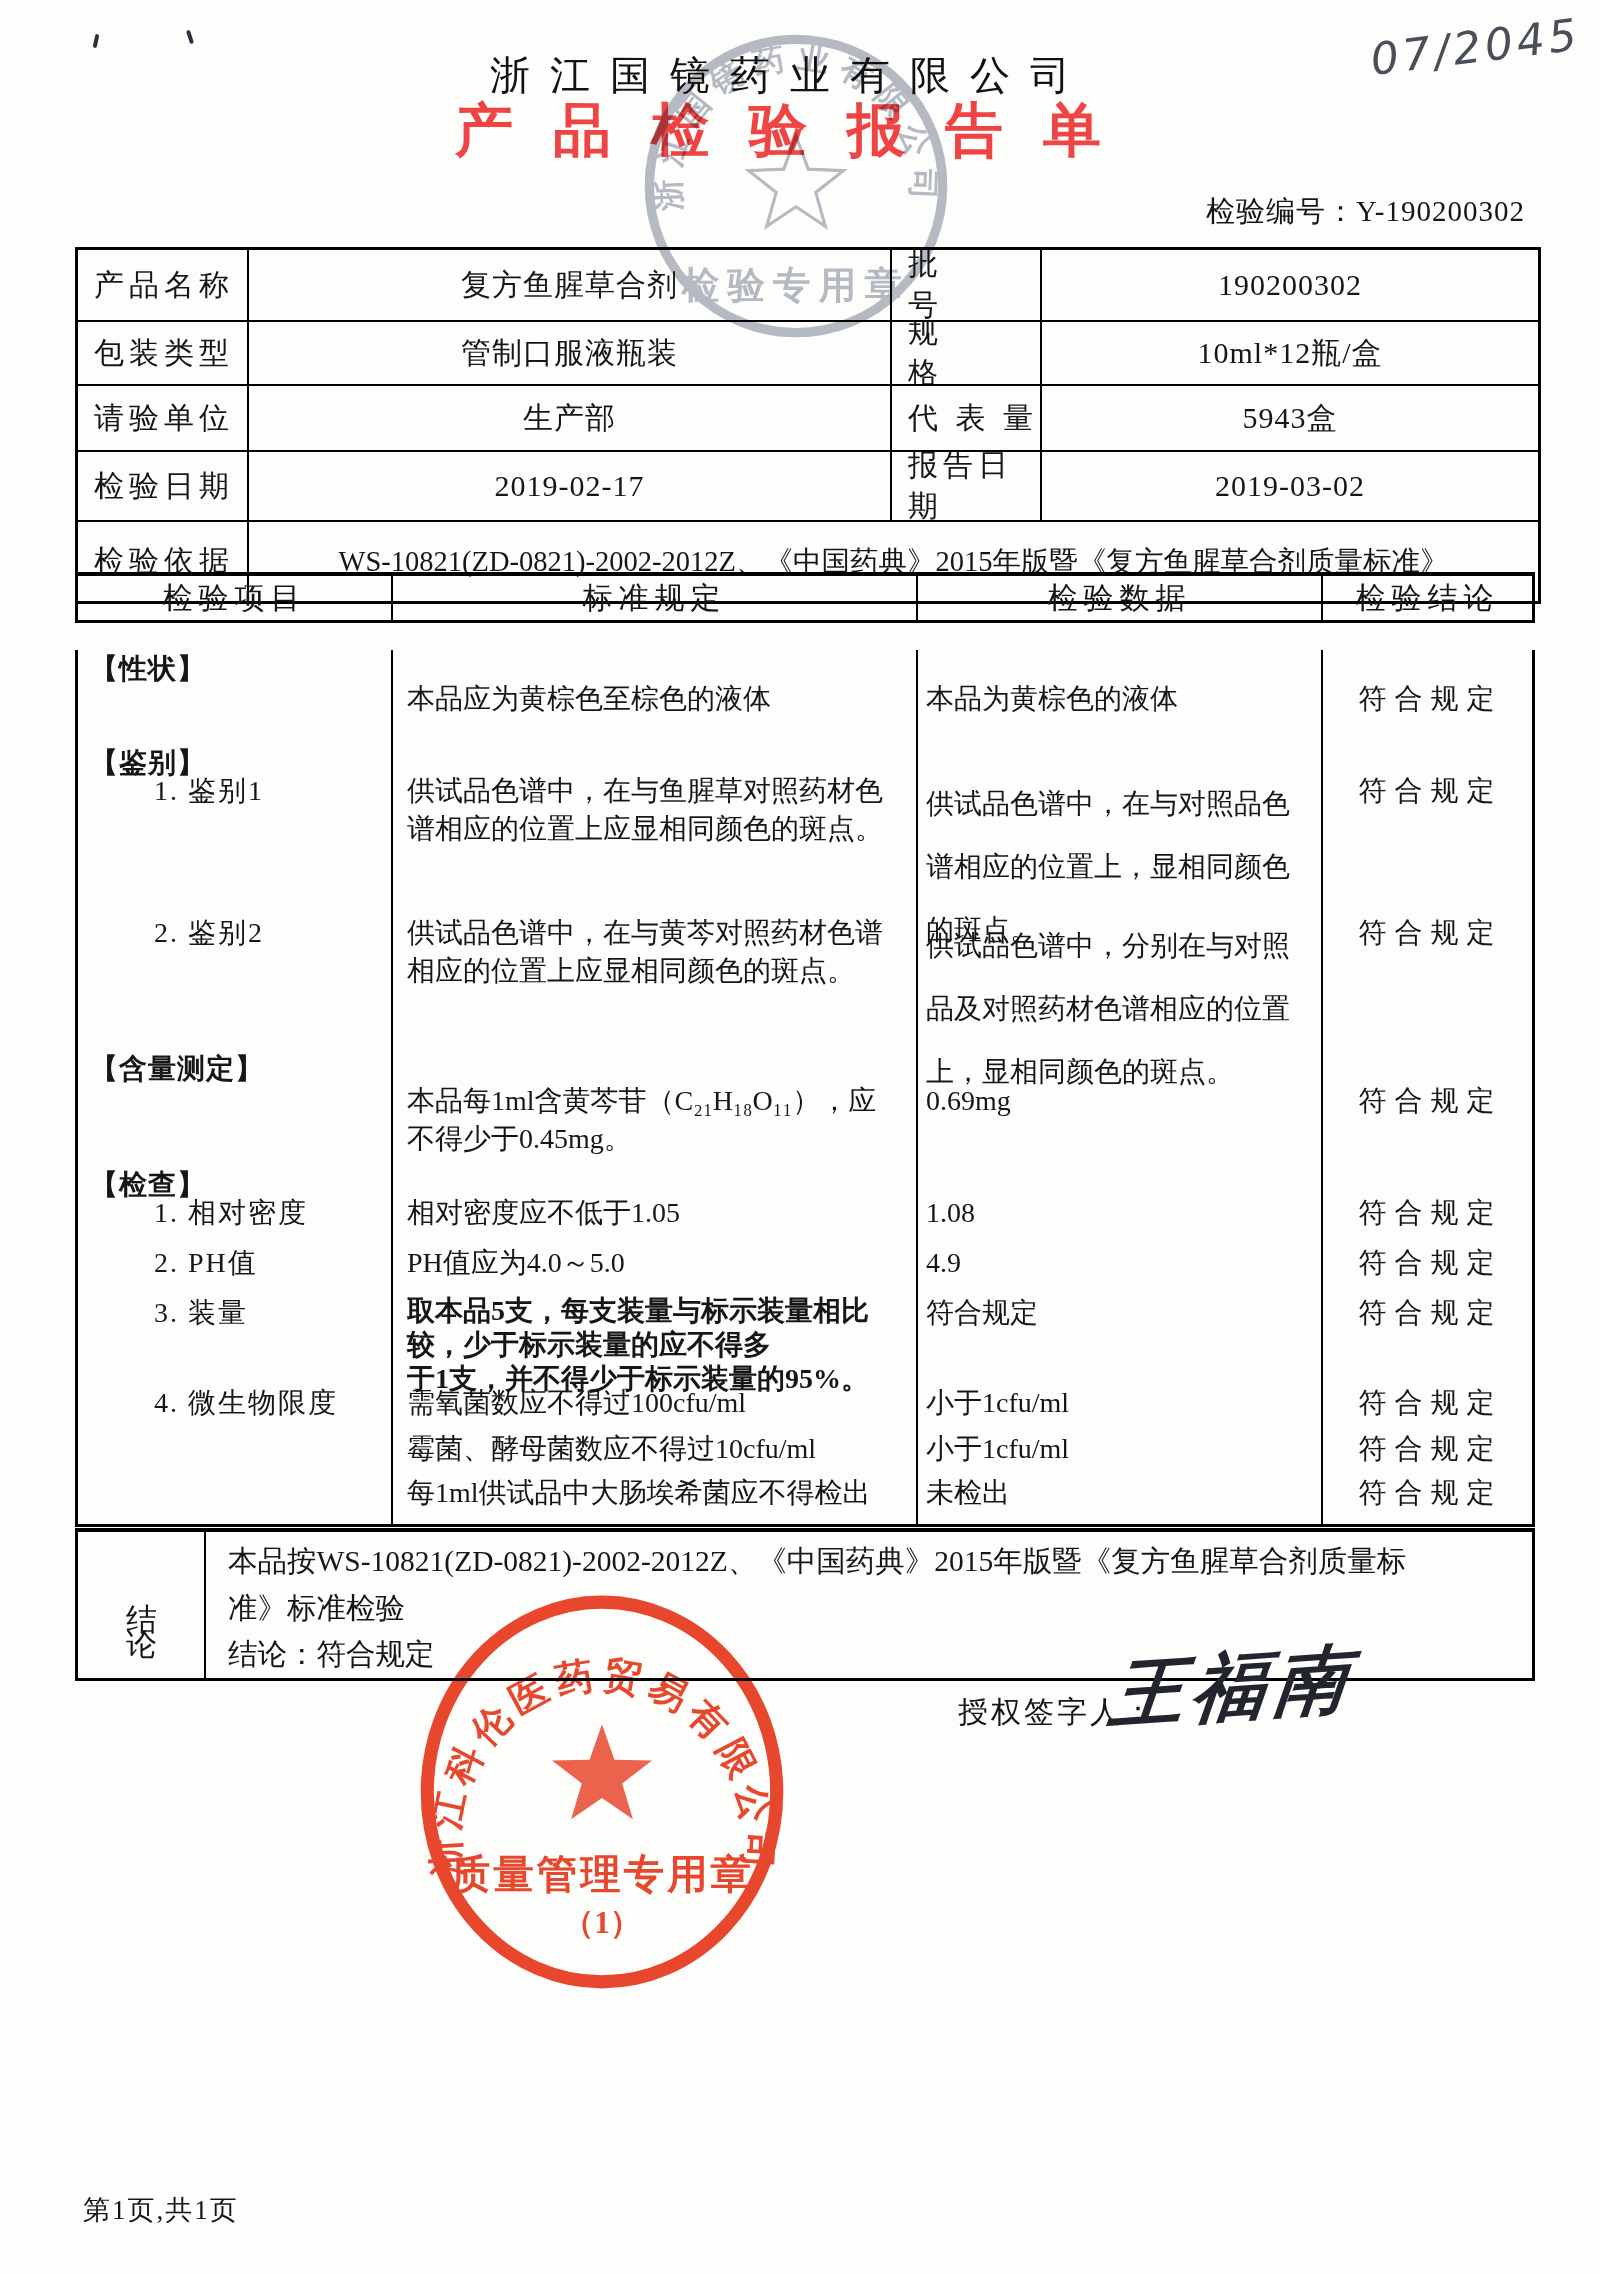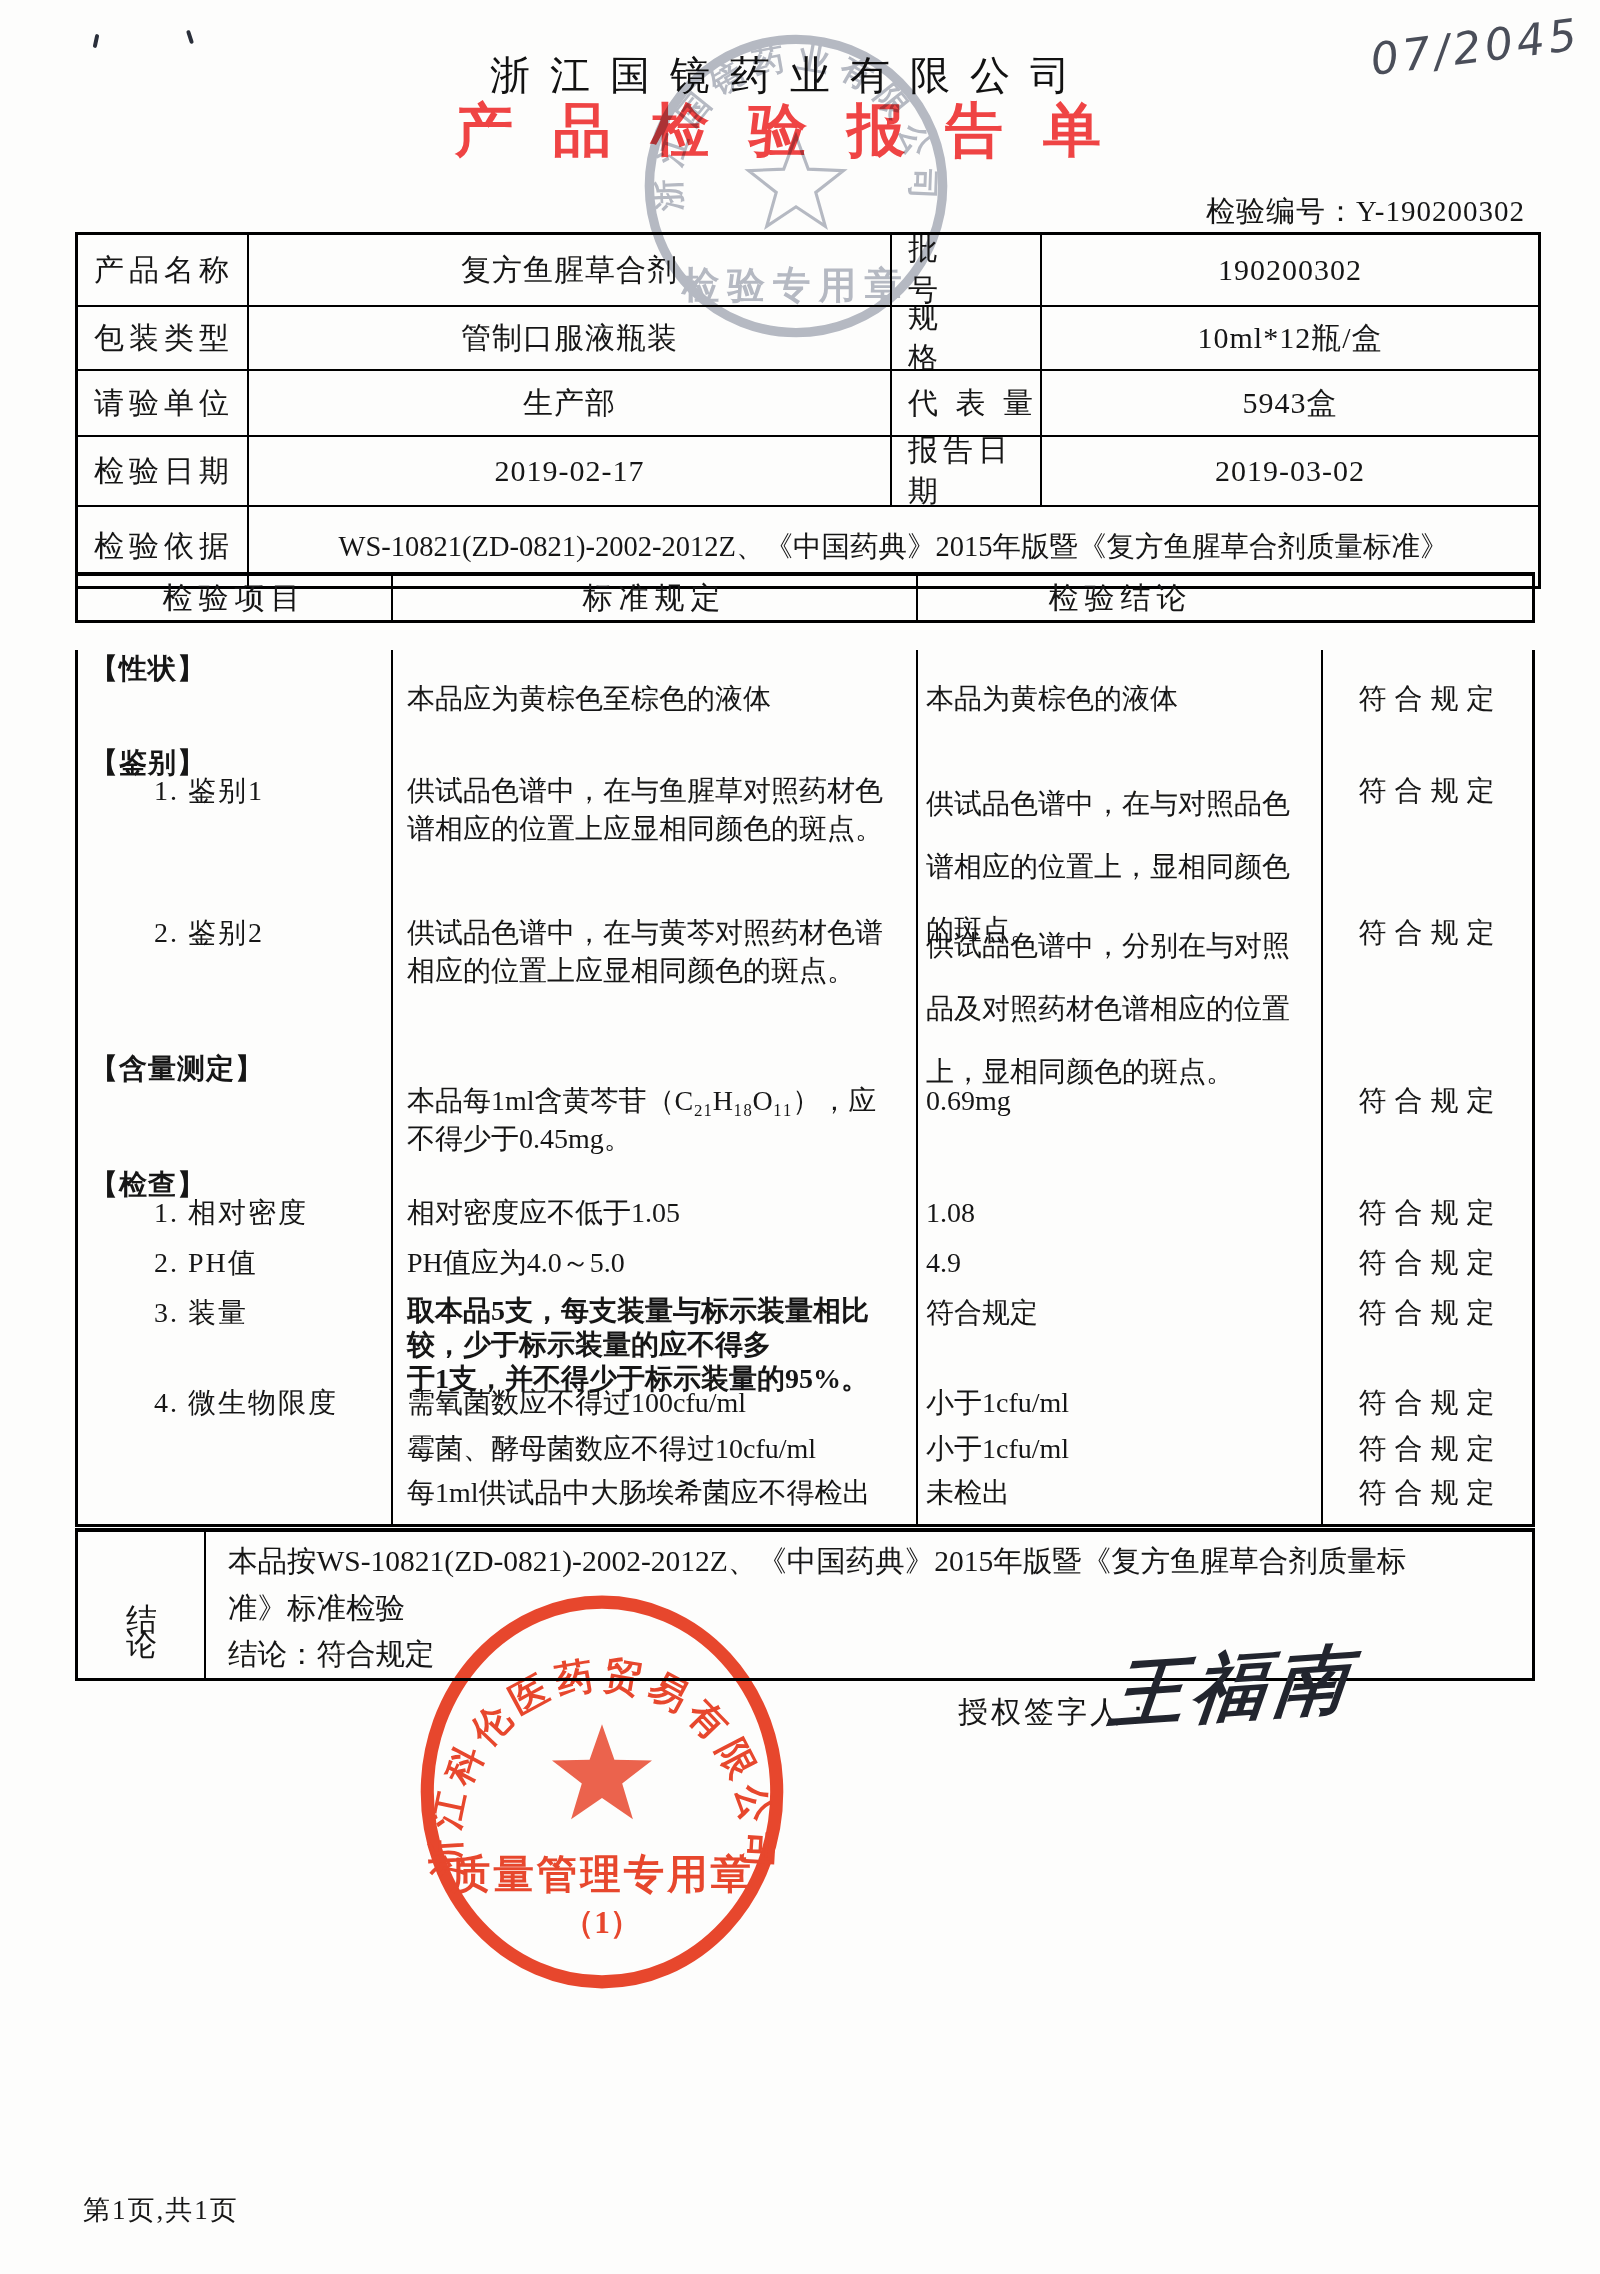--- a/index.html
+++ b/index.html
@@ -23,21 +23,21 @@
              font-size:58px;font-weight:bold;letter-spacing:40px;color:#ef4444;}
   .report-no{position:absolute;left:1060px;top:192px;width:465px;text-align:right;
              font-size:29px;letter-spacing:1px;}
 
   
   .stamp{position:absolute;mix-blend-mode:multiply;}
   .stamp-gray{left:640px;top:28px;}
   .stamp-red{left:408px;top:1590px;}
 
   
-  .info-table{position:absolute;left:75px;top:232px;width:1460px;border:3px solid #000;
+  .info-table{position:absolute;left:75px;top:247px;width:1460px;border:3px solid #000;
               display:grid;grid-template-columns:171px 643px 150px auto;
               grid-template-rows:72px 64px 66px 70px 79px;font-size:30px;}
   .info-table .cell{border-right:2px solid #000;border-bottom:2px solid #000;
                     display:flex;align-items:center;overflow:hidden;}
   .info-table .lastcol{border-right:none;}
   .info-table .lastrow{border-bottom:none;}
   .info-table .lab{padding-left:16px;letter-spacing:5px;}
   .info-table .val{justify-content:center;text-align:center;letter-spacing:1px;}
   .info-table .basis-val{justify-content:center;text-align:center;font-size:28.5px;letter-spacing:0;}
 
@@ -137,20 +137,21 @@
     <div class="cell lab">报告日期</div>
     <div class="cell val lastcol">2019-03-02</div>
 
     <div class="cell lab lastrow">检验依据</div>
     <div class="cell basis-val lastcol lastrow" style="grid-column:2/5">WS-10821(ZD-0821)-2002-2012Z、《中国药典》2015年版暨《复方鱼腥草合剂质量标准》</div>
   </div>
 
   <div class="mt-header">
     <div class="hcell">检验项目</div>
     <div class="hcell">标准规定</div>
+    <div class="hcell">检验数据</div>
     <div class="hcell">检验结论</div>
   </div>
 
   <div class="mt-body" style="position:absolute;">
     <div class="vline v1"></div>
     <div class="vline v2"></div>
     <div class="vline v3"></div>
 
     <div class="mt-row h30">
       <div class="c-item sect">【性状】</div>

